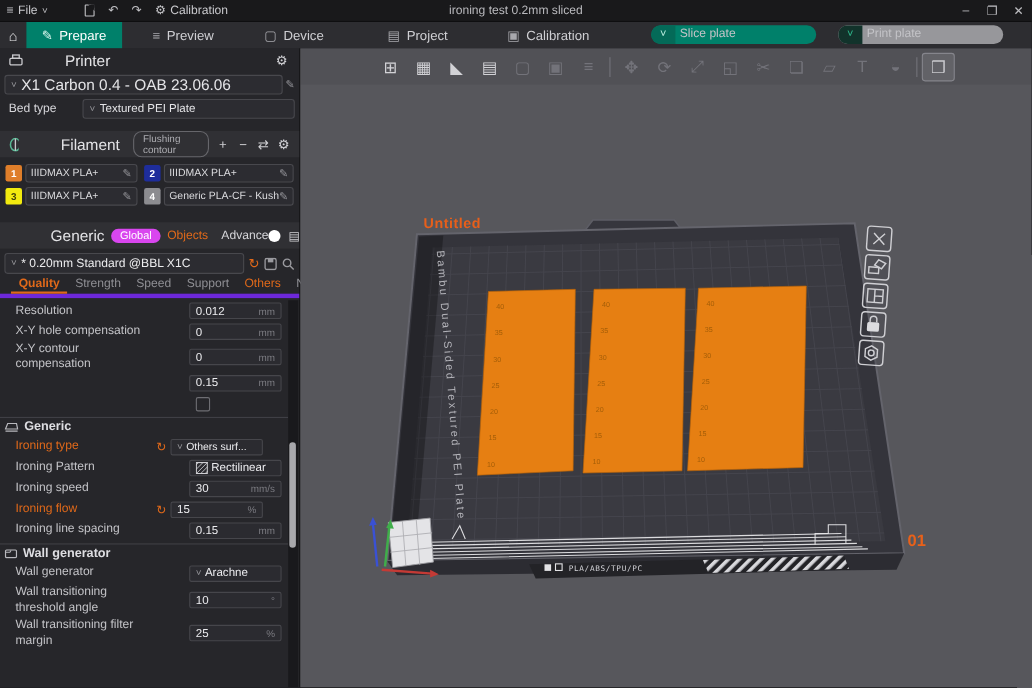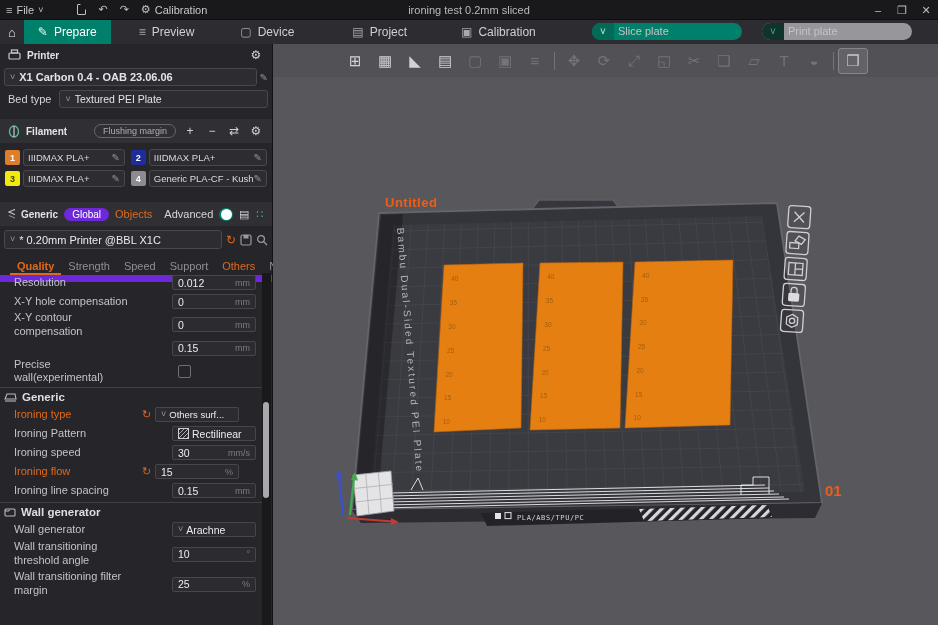--- a/index.html
+++ b/index.html
@@ -29,43 +29,43 @@
   .pillbtn .plabel{padding:0 12px 0 4px;}
   .slice{background:#00806a;}
   .slice .chev{background:#046a58;color:#bff0e2;}
   .print{background:#97979b;}
   .print .chev{background:#12332b;color:#2fbd8f;}
 
   
   .sidebar{position:absolute;left:0;top:44px;width:273px;height:581px;background:#26262a;border-right:1px solid #141416;font-size:11px;color:#c6c6ca;}
   .sheadrow{display:flex;align-items:center;height:22px;padding:0 8px;gap:6px;color:#e3e3e6;}
   .sheadrow.shaded{background:#303034;height:24px;}
-  .sheadrow .htitle{font-size:10px;font-weight:bold;}
+  .sheadrow .htitle{font-size:14px;font-weight:normal;margin-left:32px;}
   .sheadrow .spacer{flex:1;}
   .selbox{display:flex;align-items:center;gap:4px;height:18px;background:#2c2c31;border:1px solid #48484d;border-radius:3px;padding:0 5px;color:#e4e4e7;}
   .chevg{color:#9a9a9f;font-size:9px;line-height:1;}
   .editicn{color:#8f8f94;font-size:10px;}
   .prow1{display:flex;align-items:center;padding:2px 4px 0 4px;gap:3px;}
-  .bedrow{display:flex;align-items:center;padding:4px 4px 2px 8px;gap:8px;}
+  .bedrow{display:flex;align-items:center;padding:4px 4px 2px 8px;gap:24px;}
   .pillsm{border:1px solid #66666b;border-radius:8px;color:#aeaeb3;font-size:9px;padding:1px 8px;}
   .iconbtn{color:#cfcfd3;font-size:12px;width:16px;text-align:center;}
   .filgrid{display:grid;grid-template-columns:1fr 1fr;gap:4px 6px;padding:6px 5px 8px 5px;}
   .filitem{display:flex;align-items:center;gap:3px;}
   .filchip{width:15px;height:15px;border-radius:2px;display:flex;align-items:center;justify-content:center;
     font-size:9px;font-weight:bold;color:#fff;flex:none;}
   .filbox{flex:1;display:flex;align-items:center;height:17px;background:#2c2c31;border:1px solid #48484d;border-radius:3px;padding:0 4px;min-width:0;}
   .filname{flex:1;font-size:9.5px;color:#dcdcdf;white-space:nowrap;overflow:hidden;}
-  .gpill{background:#6d28d9;color:#fff;border-radius:8px;font-size:10px;padding:1px 8px;}
+  .gpill{background:#d946ef;color:#fff;border-radius:8px;font-size:10px;padding:1px 8px;}
   .objtxt{color:#e0691a;font-size:11px;}
   .advtgl{width:26px;height:13px;border-radius:7px;background:#00806a;position:relative;}
   .advtgl .knob{position:absolute;right:1px;top:1px;width:11px;height:11px;border-radius:50%;background:#fff;}
   .presetrow{display:flex;align-items:center;gap:4px;padding:4px 4px 2px 4px;}
   .presetbox{flex:1;display:flex;align-items:center;gap:4px;height:19px;background:#2c2c31;border:1px solid #48484d;border-radius:3px;padding:0 5px;color:#ececee;font-size:11px;white-space:nowrap;overflow:hidden;}
   .orange{color:#e0691a;}
-  .ptabs{display:flex;align-items:flex-end;gap:0;height:17px;border-bottom:7px solid #6d28d9;margin-top:14px;padding:0 10px;}
+  .ptabs{display:flex;align-items:flex-end;gap:0;height:17px;border-bottom:4px solid #6d28d9;margin-top:3px;padding:0 10px;}
   .ptab{padding:0 7px 3px 7px;color:#8f8f94;font-size:11px;}
   .ptab.sel{color:#e0691a;font-weight:bold;border-bottom:2px solid #e0691a;padding-bottom:1px;}
   .ptab.mod{color:#e0691a;}
   .params{position:absolute;left:0;top:229px;width:262px;bottom:0;overflow:hidden;}
   .prow{display:flex;align-items:center;min-height:19px;padding:0 6px 0 14px;}
   .plabel{flex:0 0 128px;color:#c3c3c7;font-size:11px;line-height:1.25;}
   .plabel.mod{color:#e0691a;}
   .rst{width:13px;color:#e0691a;font-size:11px;flex:none;text-align:left;}
   .pinp{margin-left:auto;width:84px;height:15px;background:#2b2b30;border:1px solid #46464b;border-radius:2px;
     display:flex;align-items:center;padding:0 5px;gap:3px;}
@@ -180,40 +180,40 @@
           <rect x="1" y="4" width="11" height="6" rx="1" fill="none" stroke="#c9c9cd" stroke-width="1.2"></rect>
           <rect x="3.5" y="1" width="6" height="3" fill="none" stroke="#c9c9cd" stroke-width="1.2"></rect>
         </svg>
       <span class="htitle">Printer</span>
       <span class="spacer"></span>
       <span class="iconbtn">⚙</span>
     </div>
     <div class="prow1">
       <div class="selbox" style="flex:1">
         <span class="chevg">˅</span>
-        <span style="font-size:11px;white-space:nowrap;overflow:hidden;font-weight:bold;">X1 Carbon 0.4 - OAB 23.06.06</span>
+        <span style="font-size:14px;white-space:nowrap;overflow:hidden;">X1 Carbon 0.4 - OAB 23.06.06</span>
       </div>
       <span class="editicn">✎</span>
     </div>
     <div class="bedrow">
       <span style="color:#d6d6da;">Bed type</span>
       <div class="selbox" style="flex:1">
         <span class="chevg">˅</span>
         <span style="font-size:10.5px;">Textured PEI Plate</span>
       </div>
     </div>
 
     <div class="sheadrow shaded" style="margin-top:9px">
       <svg width="12" height="13">
           <ellipse cx="6" cy="6.5" rx="4.5" ry="5.5" fill="none" stroke="#57b894" stroke-width="1.4"></ellipse>
           <line x1="6" y1="1" x2="6" y2="12" stroke="#c9c9cd" stroke-width="1.2"></line>
         </svg>
       <span class="htitle">Filament</span>
       <span class="spacer"></span>
-      <span class="pillsm">Flushing margin</span>
+      <span class="pillsm">Flushing contour</span>
       <span class="iconbtn">+</span>
       <span class="iconbtn">−</span>
       <span class="iconbtn">⇄</span>
       <span class="iconbtn">⚙</span>
     </div>
     <div class="filgrid">
       <div class="filitem">
         <span class="filchip" style="background:#df7e2a">1</span>
         <div class="filbox">
             <span class="filname">IIIDMAX PLA+</span>
@@ -255,21 +255,21 @@
       <span style="color:#d6d6da;">Advanced</span>
       <span class="advtgl">
           <span class="knob"></span>
         </span>
       <span class="iconbtn" style="font-size:11px">▤</span>
       <span class="iconbtn" style="color:#3db87a;font-size:11px">∷</span>
     </div>
     <div class="presetrow">
       <div class="presetbox">
         <span class="chevg">˅</span>
-        <span>* 0.20mm Printer @BBL X1C</span>
+        <span>* 0.20mm Standard @BBL X1C</span>
       </div>
       <span class="orange" style="font-size:12px">↻</span>
       <svg width="12" height="12">
           <rect x="1" y="1" width="10" height="10" rx="1.5" fill="none" stroke="#9a9a9f" stroke-width="1.2"></rect>
           <rect x="3.5" y="1" width="5" height="3.5" fill="#9a9a9f"></rect>
         </svg>
       <svg width="12" height="12">
           <circle cx="5" cy="5" r="3.4" fill="none" stroke="#9a9a9f" stroke-width="1.3"></circle>
           <line x1="7.6" y1="7.6" x2="11" y2="11" stroke="#9a9a9f" stroke-width="1.3"></line>
         </svg>
@@ -306,21 +306,20 @@
             <span class="punit">mm</span>
           </span>
       </div>
       <div class="prow">
         <span class="pinp">
             <span class="pval">0.15</span>
             <span class="punit">mm</span>
           </span>
       </div>
       <div class="prow">
-        <span class="plabel">Precise wall(experimental)</span>
         <span class="cb off"></span>
       </div>
 
       <div class="sheader">
         <svg width="13" height="10">
             <path d="M3,2 L11,2 L12,7 L1,7 Z" fill="none" stroke="#b9b9be" stroke-width="1.1"></path>
             <line x1="1" y1="9" x2="12" y2="9" stroke="#b9b9be" stroke-width="1.1"></line>
           </svg>
         <span>Generic</span>
       </div>

